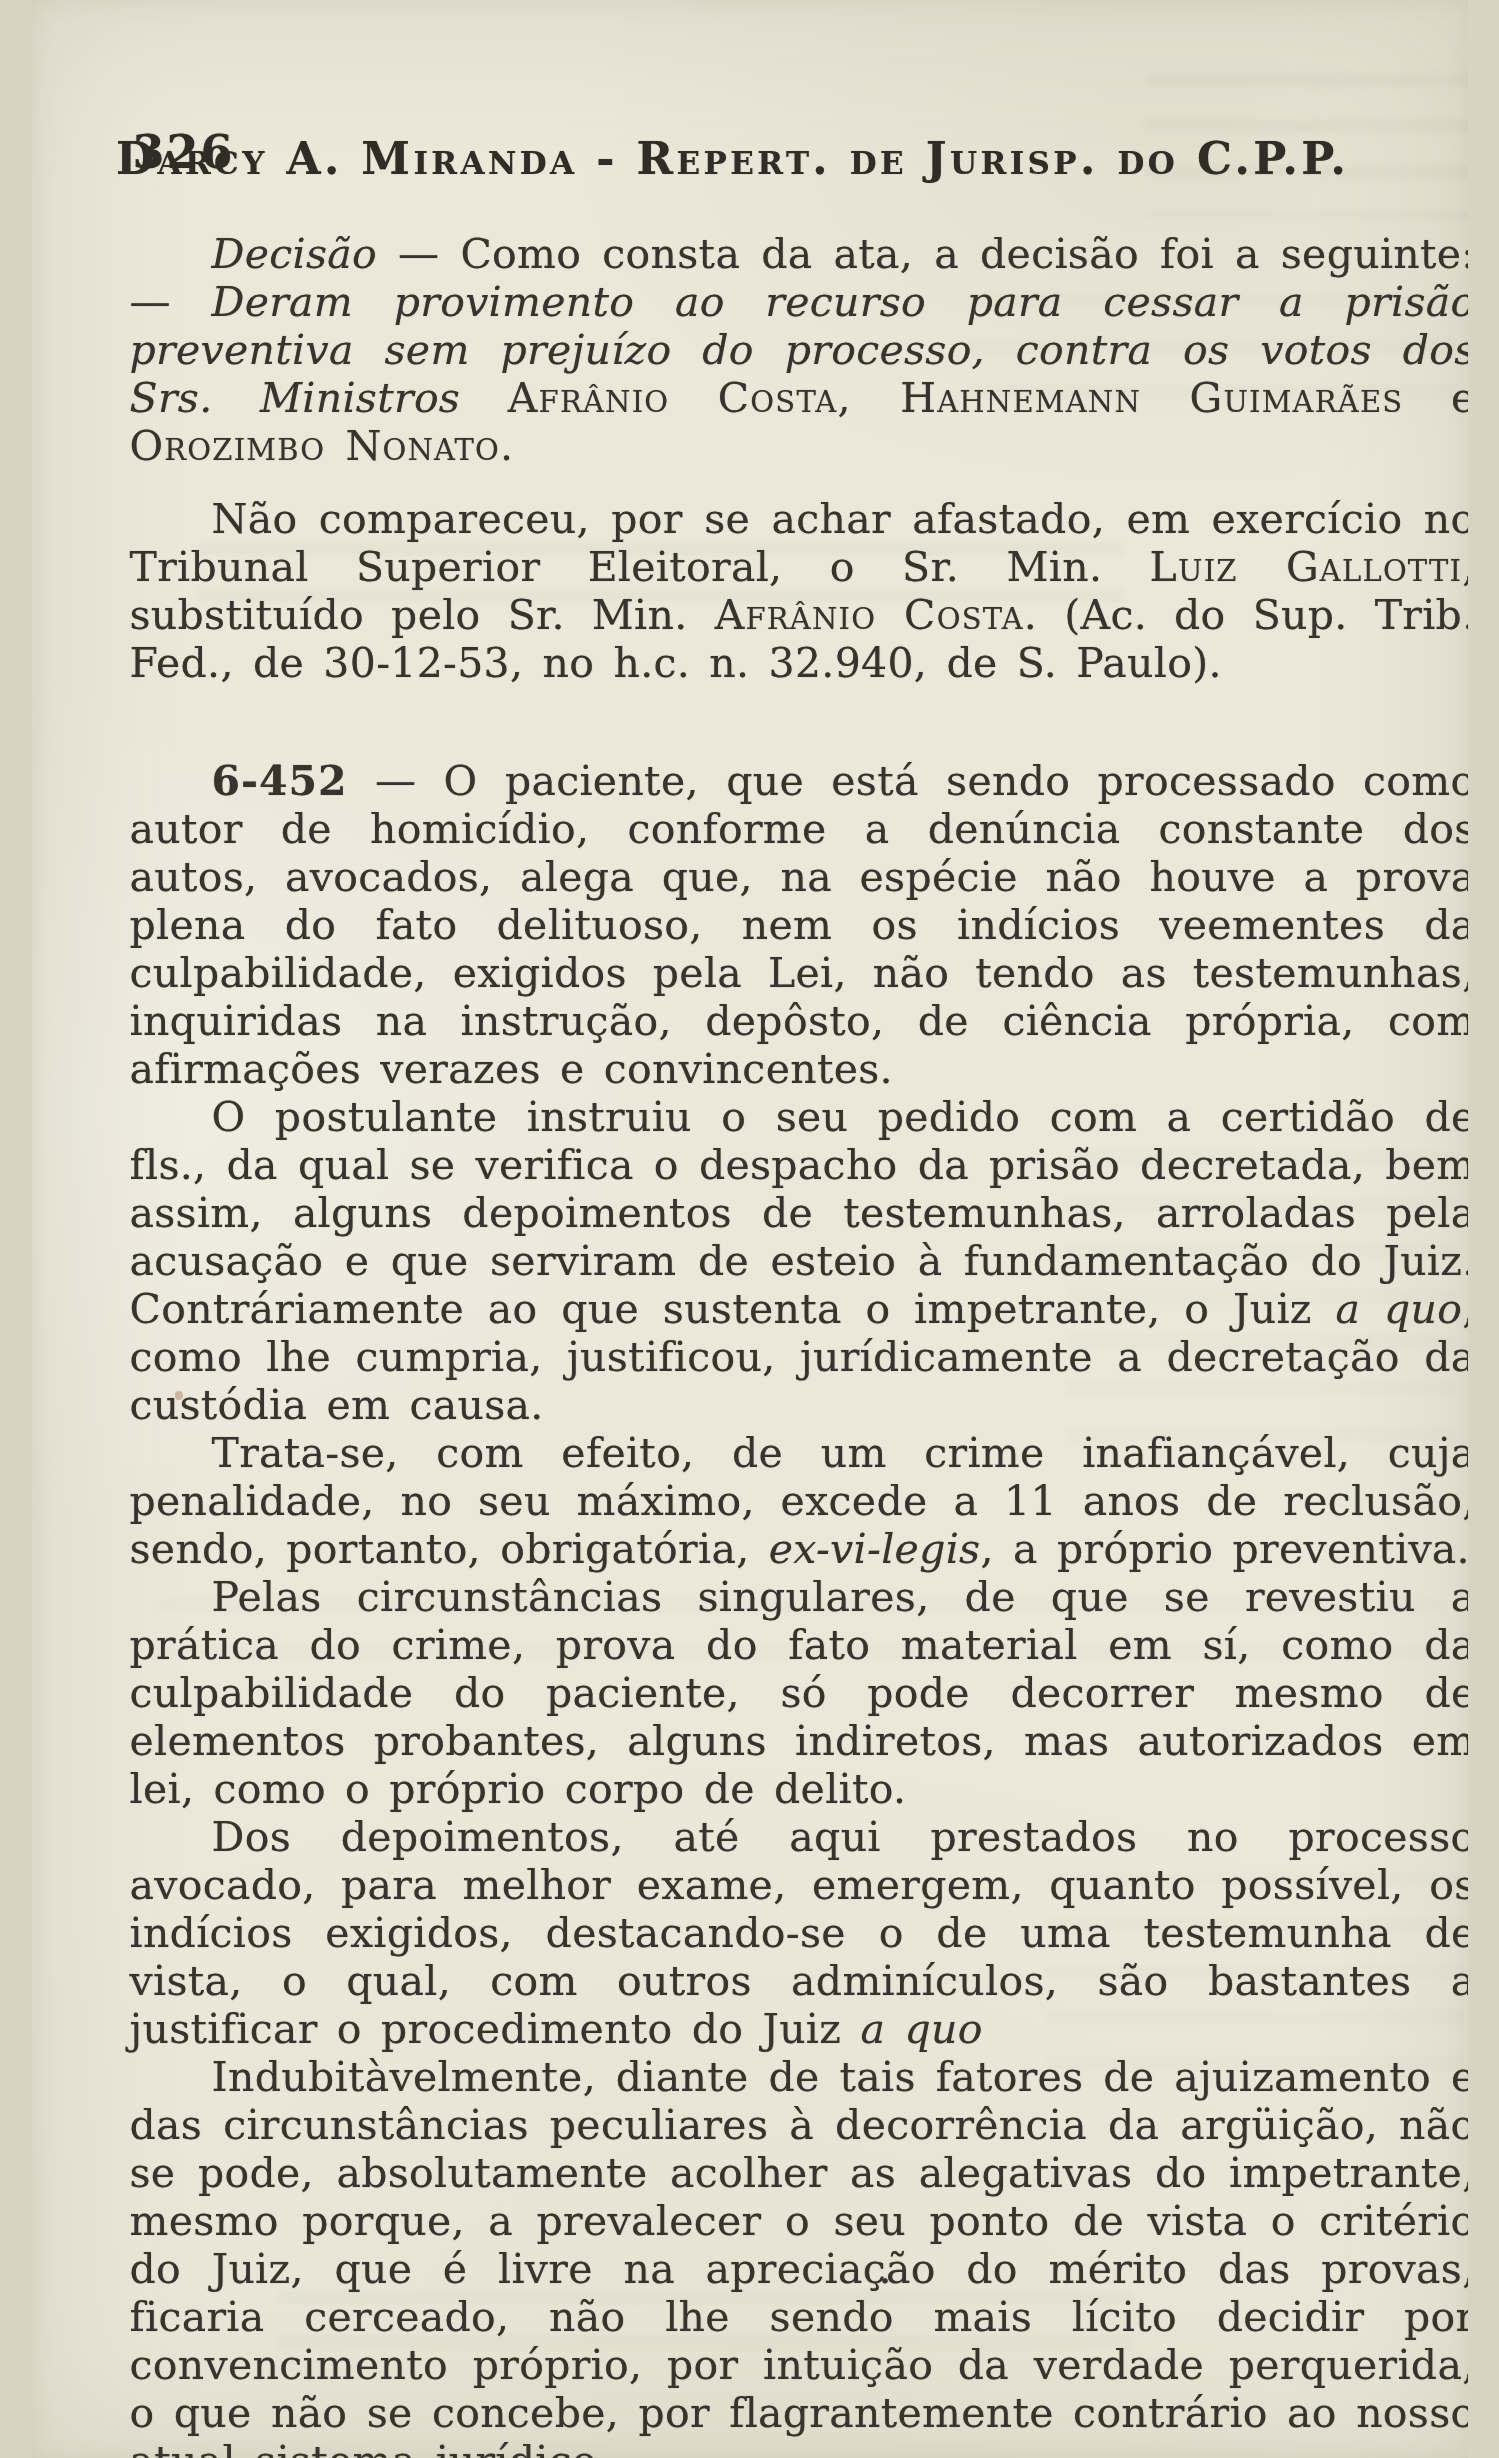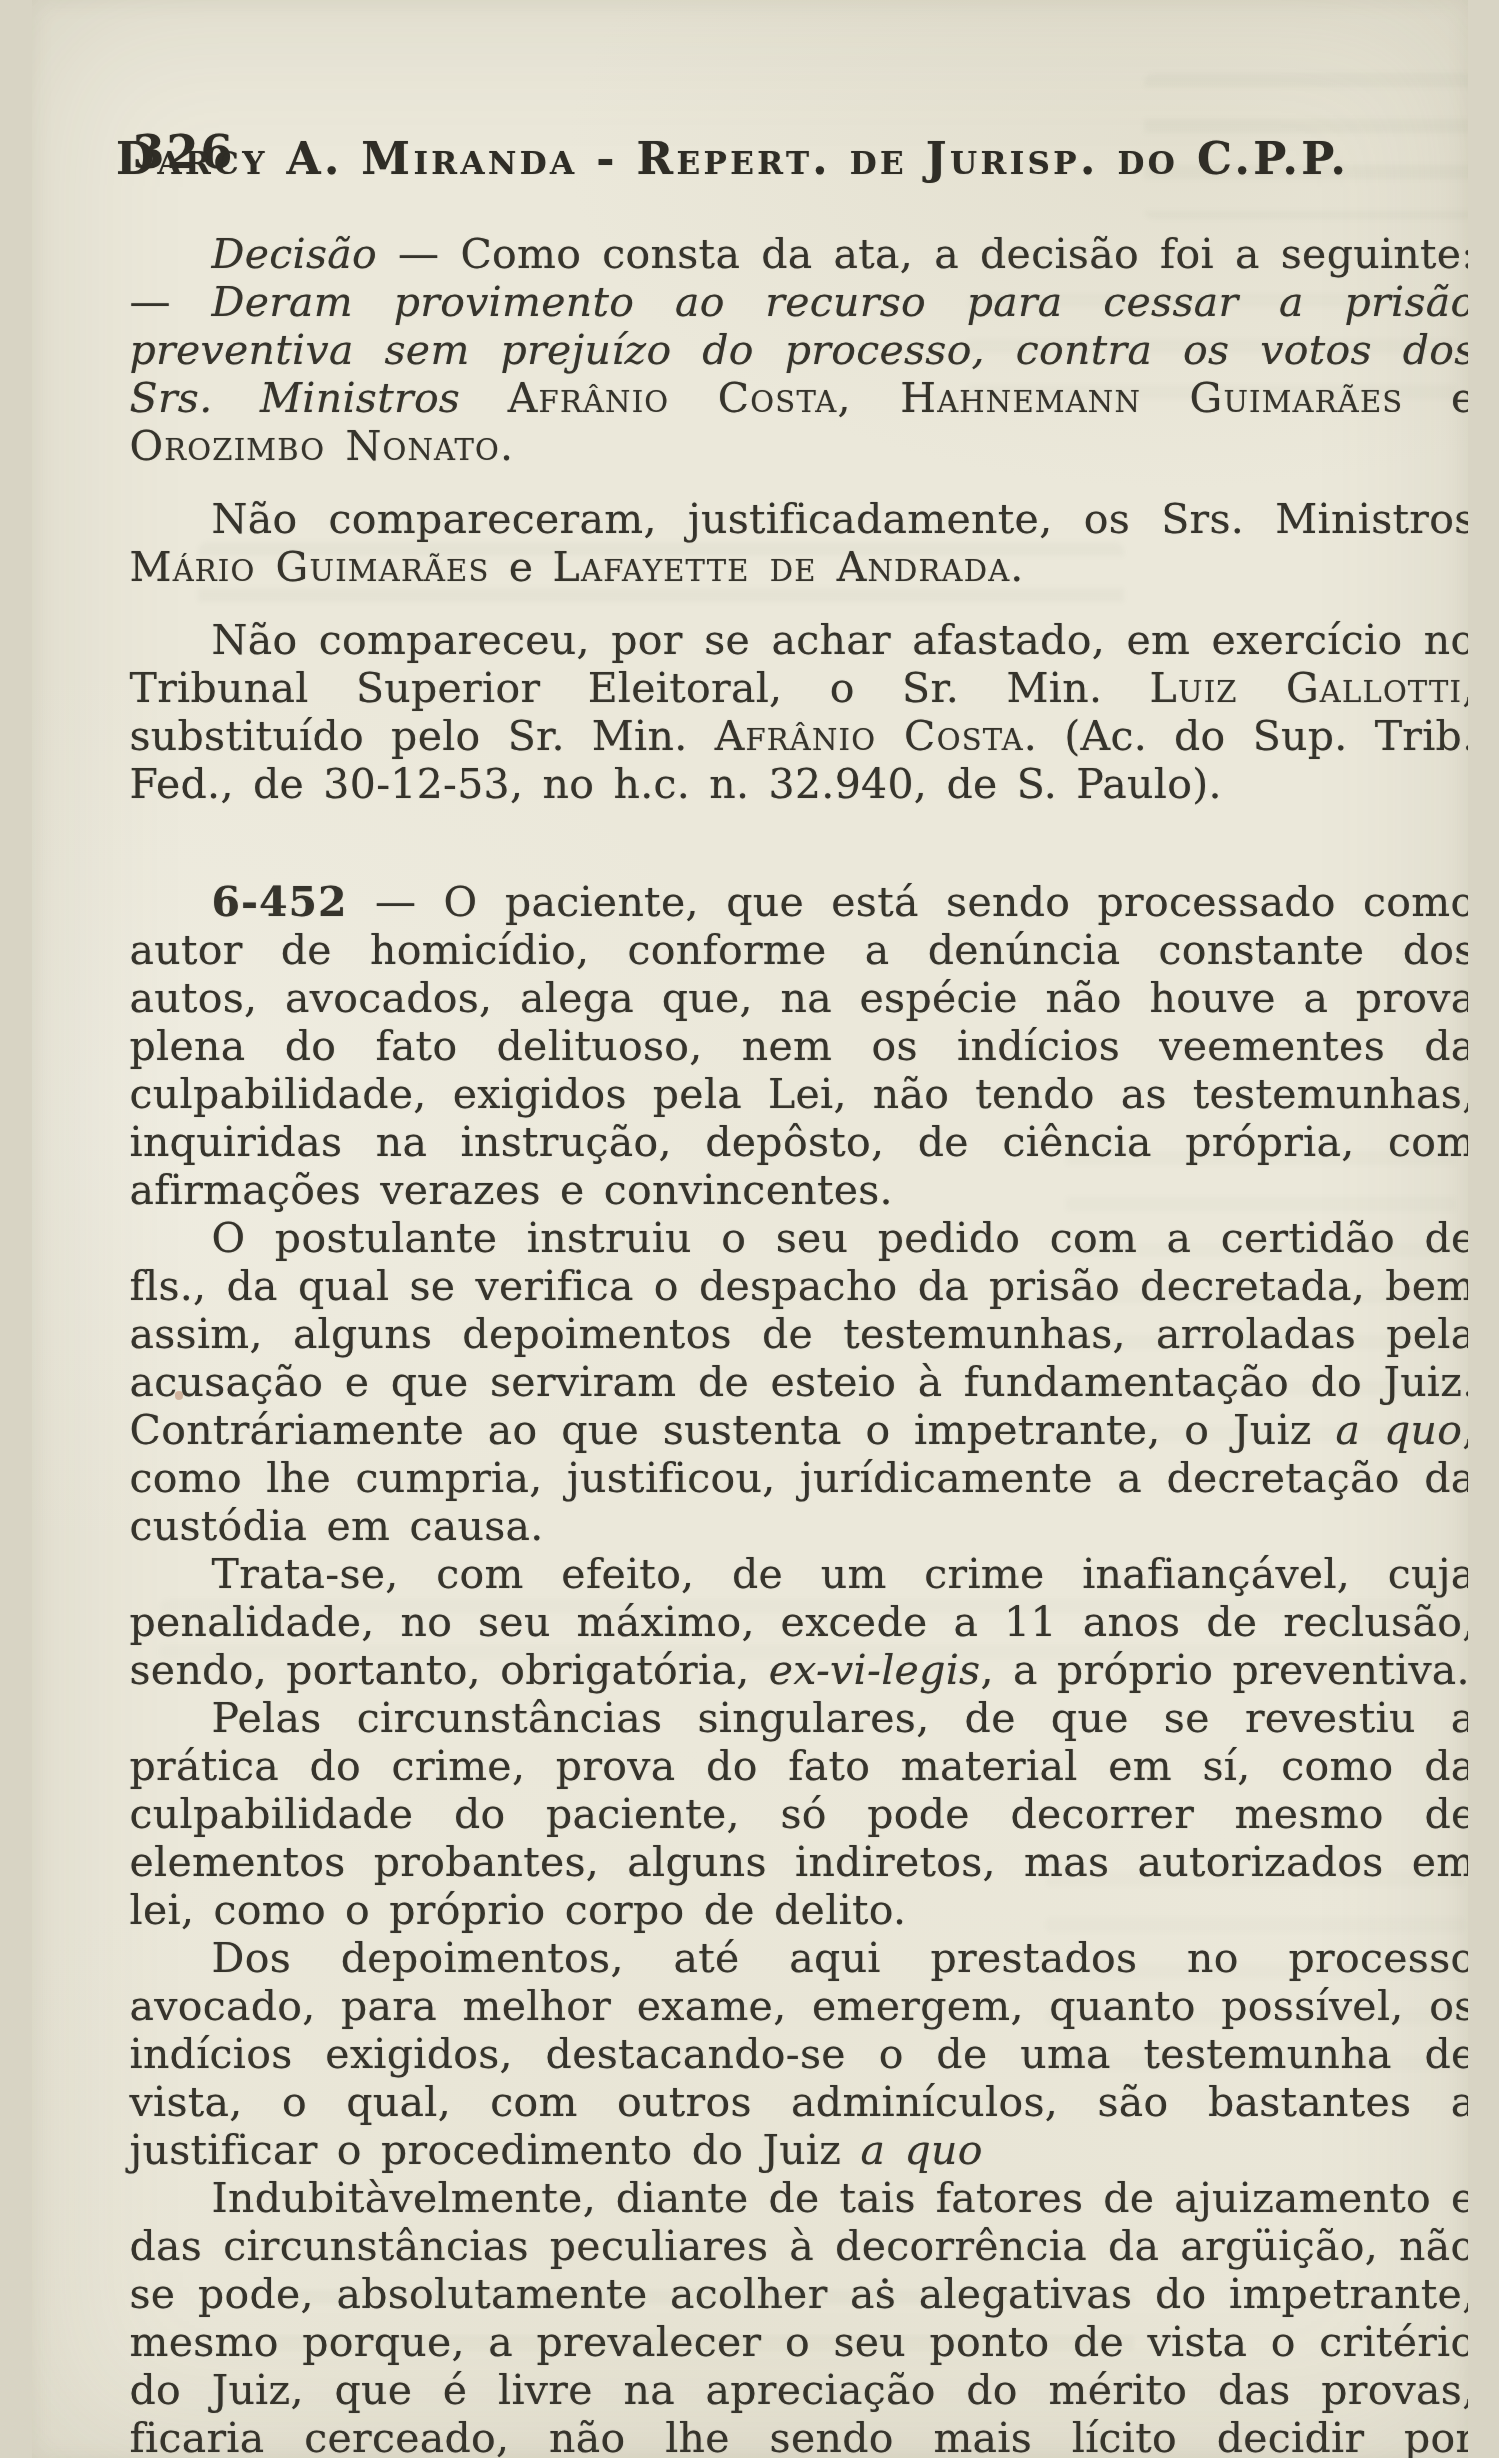--- a/index.html
+++ b/index.html
@@ -86,21 +86,20 @@
   <div class="bleed b5"></div>
   <div class="bleed b6"></div>
   <div class="bleed b7"></div>
 
   <div class="page-number">326</div>
 
   <div class="running-title">Darcy A. Miranda - Repert. de Jurisp. do C.P.P.</div>
 
   <div class="page-body">
       <p><span class="seg-italic">Decisão</span><span class="seg-normal"> — Como consta da ata, a decisão foi a seguinte: — </span><span class="seg-italic">Deram provimento ao recurso para cessar a prisão preventiva sem prejuízo do processo, contra os votos dos Srs. Ministros </span><span class="seg-smallcaps">Afrânio Costa, Hahnemann Guimarães</span><span class="seg-normal"> e </span><span class="seg-smallcaps">Orozimbo Nonato</span><span class="seg-normal">.</span></p>
-      <p class="gap-s"><span class="seg-normal">Não compareceram, justificadamente, os Srs. Ministros </span><span class="seg-smallcaps">Mário Guimarães</span><span class="seg-normal"> e </span><span class="seg-smallcaps">Lafayette de Andrada</span><span class="seg-normal">.</span></p>
       <p class="gap-s"><span class="seg-normal">Não compareceu, por se achar afastado, em exercício no Tribunal Superior Eleitoral, o Sr. Min. </span><span class="seg-smallcaps">Luiz Gallotti</span><span class="seg-normal">, substituído pelo Sr. Min. </span><span class="seg-smallcaps">Afrânio Costa</span><span class="seg-normal">. (Ac. do Sup. Trib. Fed., de 30-12-53, no h.c. n. 32.940, de S. Paulo).</span></p>
       <p class="gap-l"><span class="seg-bold">6-452</span><span class="seg-normal"> — O paciente, que está sendo processado como autor de homicídio, conforme a denúncia constante dos autos, avocados, alega que, na espécie não houve a prova plena do fato delituoso, nem os indícios veementes da culpabilidade, exigidos pela Lei, não tendo as testemunhas, inquiridas na instrução, depôsto, de ciência própria, com afirmações verazes e convincentes.</span></p>
       <p><span class="seg-normal">O postulante instruiu o seu pedido com a certidão de fls., da qual se verifica o despacho da prisão decretada, bem assim, alguns depoimentos de testemunhas, arroladas pela acusação e que serviram de esteio à fundamentação do Juiz. Contráriamente ao que sustenta o impetrante, o Juiz </span><span class="seg-italic">a quo</span><span class="seg-normal">, como lhe cumpria, justificou, jurídicamente a decretação da custódia em causa.</span></p>
       <p><span class="seg-normal">Trata-se, com efeito, de um crime inafiançável, cuja penalidade, no seu máximo, excede a 11 anos de reclusão, sendo, portanto, obrigatória, </span><span class="seg-italic">ex-vi-legis</span><span class="seg-normal">, a próprio preventiva.</span></p>
       <p><span class="seg-normal">Pelas circunstâncias singulares, de que se revestiu a prática do crime, prova do fato material em sí, como da culpabilidade do paciente, só pode decorrer mesmo de elementos probantes, alguns indiretos, mas autorizados em lei, como o próprio corpo de delito.</span></p>
       <p><span class="seg-normal">Dos depoimentos, até aqui prestados no processo avocado, para melhor exame, emergem, quanto possível, os indícios exigidos, destacando-se o de uma testemunha de vista, o qual, com outros adminículos, são bastantes a justificar o procedimento do Juiz </span><span class="seg-italic">a quo</span></p>
       <p><span class="seg-normal">Indubitàvelmente, diante de tais fatores de ajuizamento e das circunstâncias peculiares à decorrência da argüição, não se pode, absolutamente acolher as alegativas do impetrante, mesmo porque, a prevalecer o seu ponto de vista o critério do Juiz, que é livre na apreciação do mérito das provas, ficaria cerceado, não lhe sendo mais lícito decidir por convencimento próprio, por intuição da verdade perquerida, o que não se concebe, por flagrantemente contrário ao nosso atual sistema jurídico.</span></p>
     </div>
 
   <span class="stray-period">.</span>

